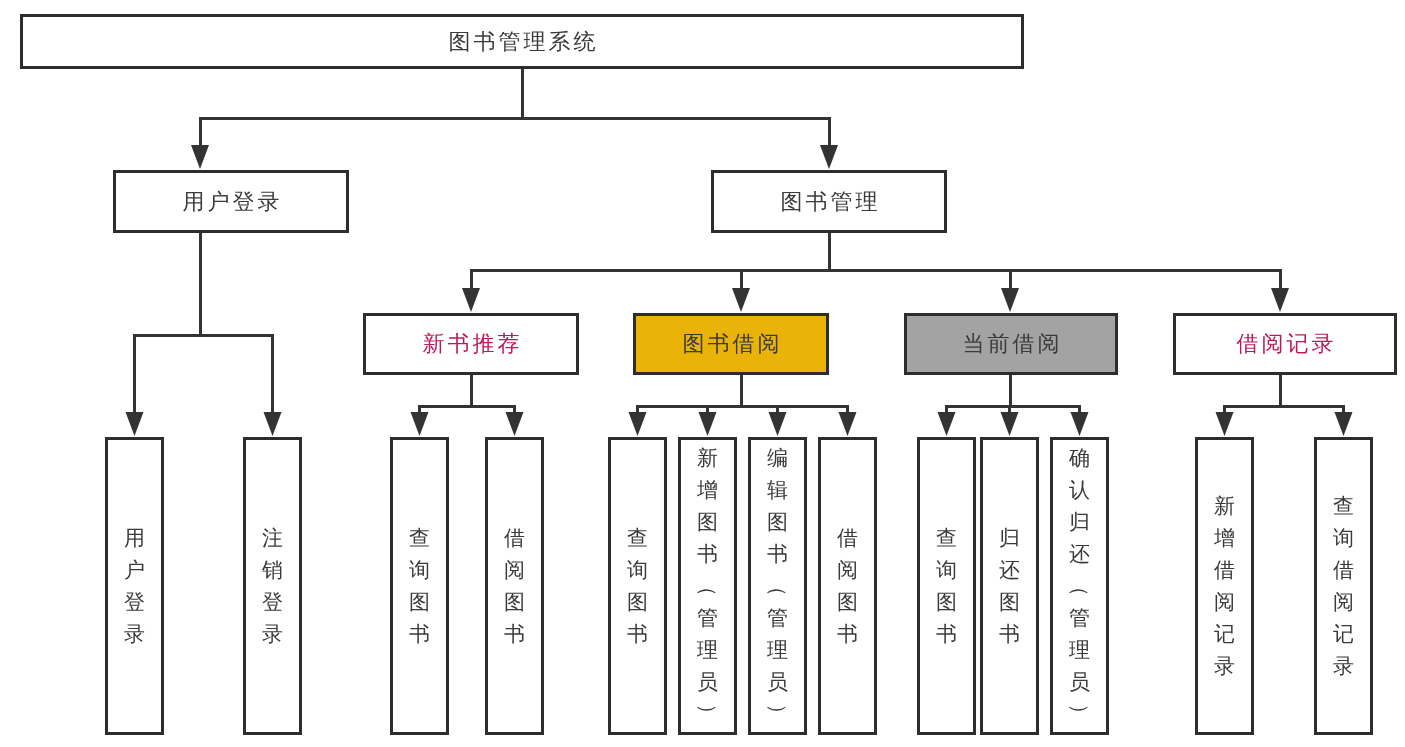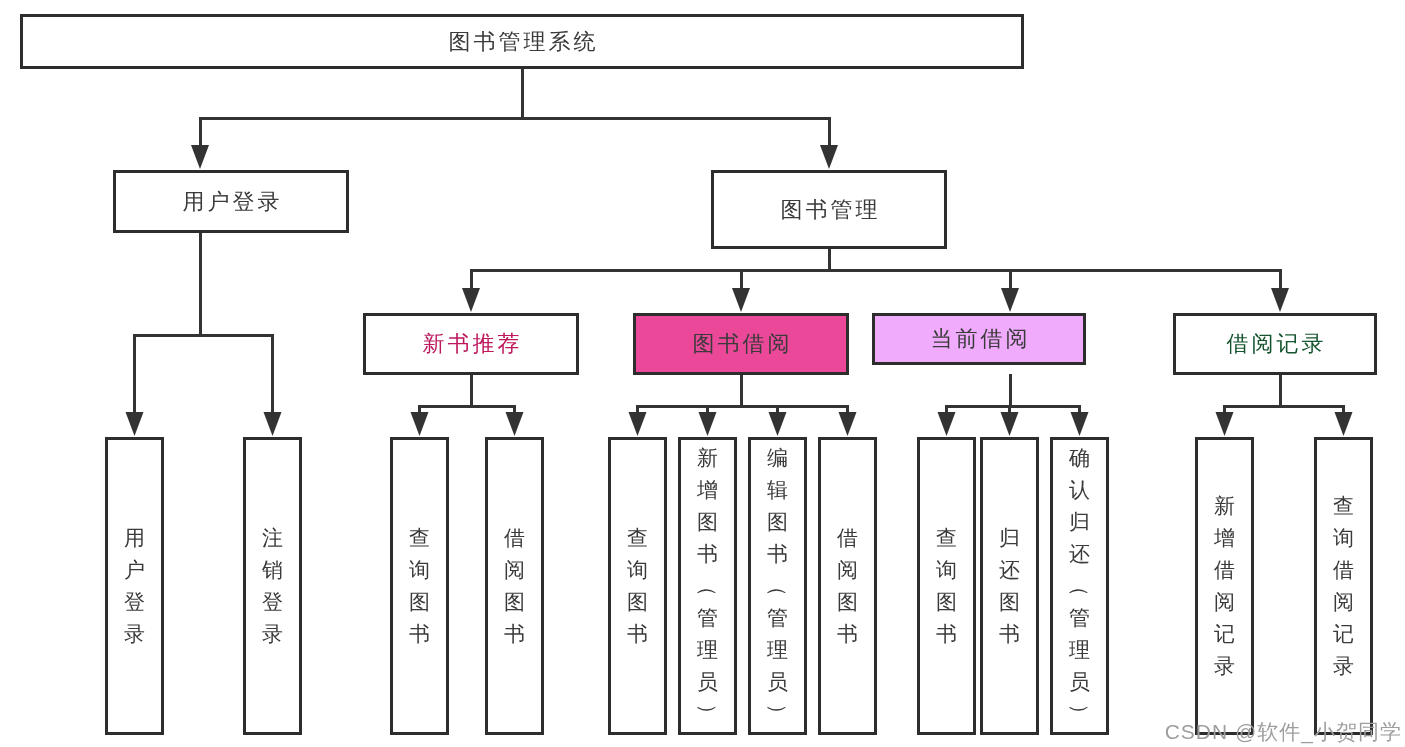--- a/index.html
+++ b/index.html
@@ -94,35 +94,35 @@
         <div class="ch">户</div>
         <div class="ch">登</div>
         <div class="ch">录</div>
       </div>
       <div class="node v" style="left: 243px; top: 437px; width: 59px; height: 298px; border-color: rgb(45, 45, 45); background: rgb(255, 255, 255); color: rgb(58, 58, 58);">
         <div class="ch">注</div>
         <div class="ch">销</div>
         <div class="ch">登</div>
         <div class="ch">录</div>
       </div>
-      <div class="node h" style="left: 711px; top: 170px; width: 236px; height: 79px; border-color: rgb(45, 45, 45); background: rgb(255, 255, 255); color: rgb(58, 58, 58);">图书管理</div>
+      <div class="node h" style="left: 711px; top: 170px; width: 236px; height: 63px; border-color: rgb(45, 45, 45); background: rgb(255, 255, 255); color: rgb(58, 58, 58);">图书管理</div>
       <div class="node h" style="left: 363px; top: 313px; width: 216px; height: 62px; border-color: rgb(45, 45, 45); background: rgb(255, 255, 255); color: #be185d;">新书推荐</div>
       <div class="node v" style="left: 390px; top: 437px; width: 59px; height: 298px; border-color: rgb(45, 45, 45); background: rgb(255, 255, 255); color: rgb(58, 58, 58);">
         <div class="ch">查</div>
         <div class="ch">询</div>
         <div class="ch">图</div>
         <div class="ch">书</div>
       </div>
       <div class="node v" style="left: 485px; top: 437px; width: 59px; height: 298px; border-color: rgb(45, 45, 45); background: rgb(255, 255, 255); color: rgb(58, 58, 58);">
         <div class="ch">借</div>
         <div class="ch">阅</div>
         <div class="ch">图</div>
         <div class="ch">书</div>
       </div>
-      <div class="node h" style="left: 633px; top: 313px; width: 216px; height: 62px; border-color: rgb(45, 45, 45); background: #ec4899; color: rgb(58, 58, 58);">图书借阅</div>
+      <div class="node h" style="left: 633px; top: 313px; width: 196px; height: 62px; border-color: rgb(45, 45, 45); background: #eab308; color: rgb(58, 58, 58);">图书借阅</div>
       <div class="node v" style="left: 608px; top: 437px; width: 59px; height: 298px; border-color: rgb(45, 45, 45); background: rgb(255, 255, 255); color: rgb(58, 58, 58);">
         <div class="ch">查</div>
         <div class="ch">询</div>
         <div class="ch">图</div>
         <div class="ch">书</div>
       </div>
       <div class="node v" style="left: 678px; top: 437px; width: 59px; height: 298px; border-color: rgb(45, 45, 45); background: rgb(255, 255, 255); color: rgb(58, 58, 58);">
         <div class="ch">新</div>
         <div class="ch">增</div>
         <div class="ch">图</div>
@@ -143,21 +143,21 @@
         <div class="ch">理</div>
         <div class="ch">员</div>
         <div class="ch rot">）</div>
       </div>
       <div class="node v" style="left: 818px; top: 437px; width: 59px; height: 298px; border-color: rgb(45, 45, 45); background: rgb(255, 255, 255); color: rgb(58, 58, 58);">
         <div class="ch">借</div>
         <div class="ch">阅</div>
         <div class="ch">图</div>
         <div class="ch">书</div>
       </div>
-      <div class="node h" style="left: 872px; top: 313px; width: 214px; height: 52px; border-color: rgb(45, 45, 45); background: #f0abfc; color: rgb(58, 58, 58);">当前借阅</div>
+      <div class="node h" style="left: 904px; top: 313px; width: 214px; height: 62px; border-color: rgb(45, 45, 45); background: #a3a3a3; color: rgb(58, 58, 58);">当前借阅</div>
       <div class="node v" style="left: 917px; top: 437px; width: 59px; height: 298px; border-color: rgb(45, 45, 45); background: rgb(255, 255, 255); color: rgb(58, 58, 58);">
         <div class="ch">查</div>
         <div class="ch">询</div>
         <div class="ch">图</div>
         <div class="ch">书</div>
       </div>
       <div class="node v" style="left: 980px; top: 437px; width: 59px; height: 298px; border-color: rgb(45, 45, 45); background: rgb(255, 255, 255); color: rgb(58, 58, 58);">
         <div class="ch">归</div>
         <div class="ch">还</div>
         <div class="ch">图</div>
@@ -167,32 +167,31 @@
         <div class="ch">确</div>
         <div class="ch">认</div>
         <div class="ch">归</div>
         <div class="ch">还</div>
         <div class="ch rot">（</div>
         <div class="ch">管</div>
         <div class="ch">理</div>
         <div class="ch">员</div>
         <div class="ch rot">）</div>
       </div>
-      <div class="node h" style="left: 1173px; top: 313px; width: 204px; height: 62px; border-color: rgb(45, 45, 45); background: rgb(255, 255, 255); color: #14532d;">借阅记录</div>
+      <div class="node h" style="left: 1173px; top: 313px; width: 224px; height: 62px; border-color: rgb(45, 45, 45); background: rgb(255, 255, 255); color: #be185d;">借阅记录</div>
       <div class="node v" style="left: 1195px; top: 437px; width: 59px; height: 298px; border-color: rgb(45, 45, 45); background: rgb(255, 255, 255); color: rgb(58, 58, 58);">
         <div class="ch">新</div>
         <div class="ch">增</div>
         <div class="ch">借</div>
         <div class="ch">阅</div>
         <div class="ch">记</div>
         <div class="ch">录</div>
       </div>
       <div class="node v" style="left: 1314px; top: 437px; width: 59px; height: 298px; border-color: rgb(45, 45, 45); background: rgb(255, 255, 255); color: rgb(58, 58, 58);">
         <div class="ch">查</div>
         <div class="ch">询</div>
         <div class="ch">借</div>
         <div class="ch">阅</div>
         <div class="ch">记</div>
         <div class="ch">录</div>
       </div>
     </div>
-  <div id="watermark" style="color: rgb(158, 158, 158);">CSDN @软件_小贺同学</div>
 </div>
 
 </body></html>

